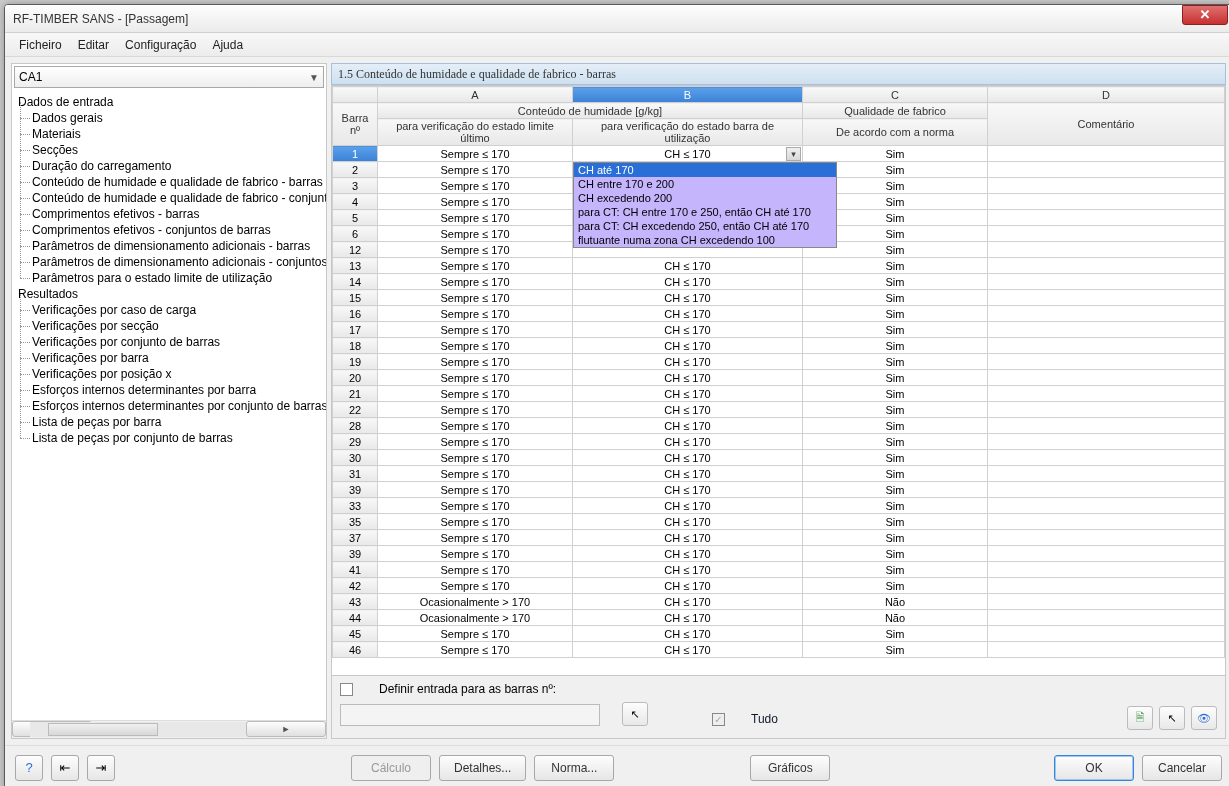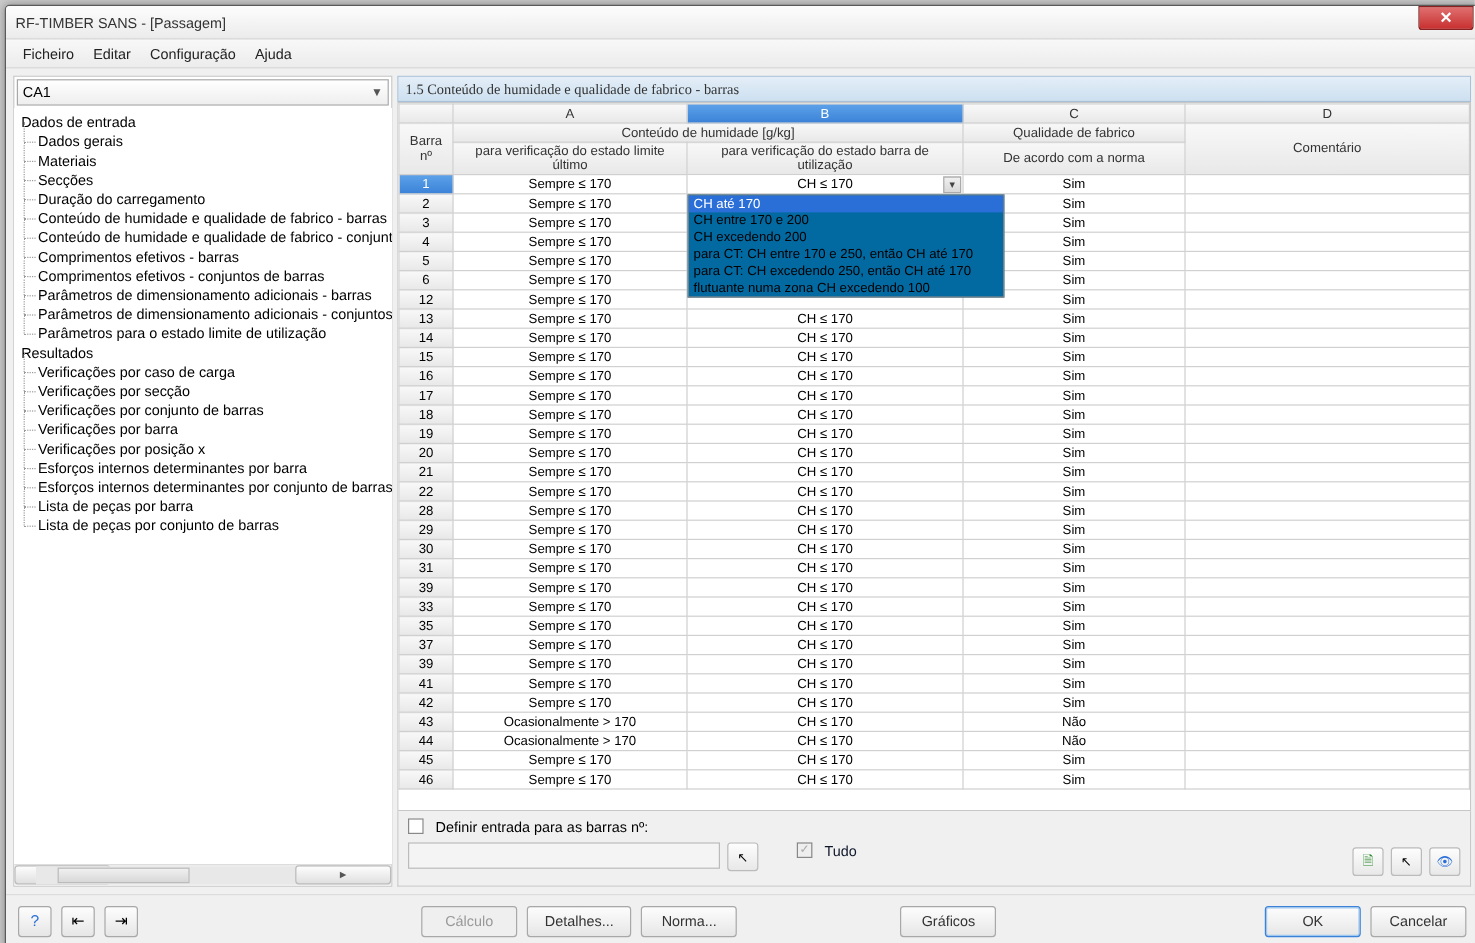--- a/index.html
+++ b/index.html
@@ -31,25 +31,25 @@
 table.grid { border-collapse: collapse; width: 100%; font-size:11px; table-layout:fixed;}
 table.grid th, table.grid td { border:1px solid #d0d0d0; padding: 1px 4px; text-align:center; height:16px; background:#fff;}
 table.grid th { background: linear-gradient(#f8f8f8,#e8e8e8); font-weight:normal; color:#333;}
 table.grid th.colA { width:195px;} table.grid th.colB{width:230px;} table.grid th.colC{width:185px;} table.grid th.colD{}
 table.grid th.rowh { width:45px;}
 table.grid th.selB { background: linear-gradient(#5aa0e8,#3b82d8); color:#fff;}
 table.grid td.rh { background: linear-gradient(#f8f8f8,#e8e8e8); font-weight:normal;}
 table.grid tr.selrow td.rh { background: linear-gradient(#5aa0e8,#3b82d8); color:#fff;}
 table.grid td.editcell { background:#fff; position:relative;}
 table.grid td.editcell .dd { position:absolute; right:1px; top:1px; width:15px; height:14px; background:linear-gradient(#f0f0f0,#d8d8d8); border:1px solid #aaa; font-size:9px; line-height:12px; color:#444;}
-.dropdown { position:absolute; left:0; top:16px; width: 264px; background:#0369a1; border:1px solid #888; z-index:100; font-size:11px;}
+.dropdown { position:absolute; left:0; top:16px; width: 264px; background:#c4b5fd; border:1px solid #888; z-index:100; font-size:11px;}
 .dropdown .item { padding:1px 4px; text-align:left;}
 .dropdown .item.sel { background:#2a6fd8; color:#fff;}
 .bottom-options { border:1px solid #c8c8c8; border-top:0; background:#f0f0f0; padding:6px 8px; font-size:12px;}
-.bottom-options .row1 { display:flex; align-items:flex-start; gap:6px; margin-bottom:6px;}
+.bottom-options .row1 { display:flex; align-items:flex-end; gap:22px; margin-bottom:6px;}
 .bottom-options input[type=text]{ width:260px; height:22px; border:1px solid #bbb; background:#f4f4f4;}
 .bottom-options .iconbtn { width:26px; height:24px; border:1px solid #bbb; background:linear-gradient(#fdfdfd,#e8e8e8); border-radius:3px; cursor:pointer; font-size:11px; display:inline-flex; align-items:center; justify-content:center;}
 .footer { height: 44px; background:#f0f0f0; display:flex; align-items:center; padding: 0 10px; gap:8px; border-top:1px solid #ddd;}
 .footer .spacer { flex:1;}
 .btn { height:26px; min-width:80px; padding:0 14px; border:1px solid #a8a8a8; border-radius:3px; background:linear-gradient(#fdfdfd,#e6e6e6); font-size:12px; cursor:pointer; color:#333;}
 .btn.disabled { color:#999; background:#efefef;}
 .btn.primary { border:1px solid #3b82d8; box-shadow: inset 0 0 0 1px #9fc8f0;}
 .iconbtn-sm { width:28px; height:26px; border:1px solid #a8a8a8; border-radius:3px; background:linear-gradient(#fdfdfd,#e6e6e6); cursor:pointer; display:inline-flex; align-items:center; justify-content:center; font-size:13px;}
 .chk { width:13px; height:13px; border:1px solid #888; background:#fff; display:inline-block; vertical-align:middle; margin-right:4px; font-size:10px; line-height:11px; text-align:center; color:#2a6fd8;}
 .chk.disabled{background:#eee; color:#aaa;}

